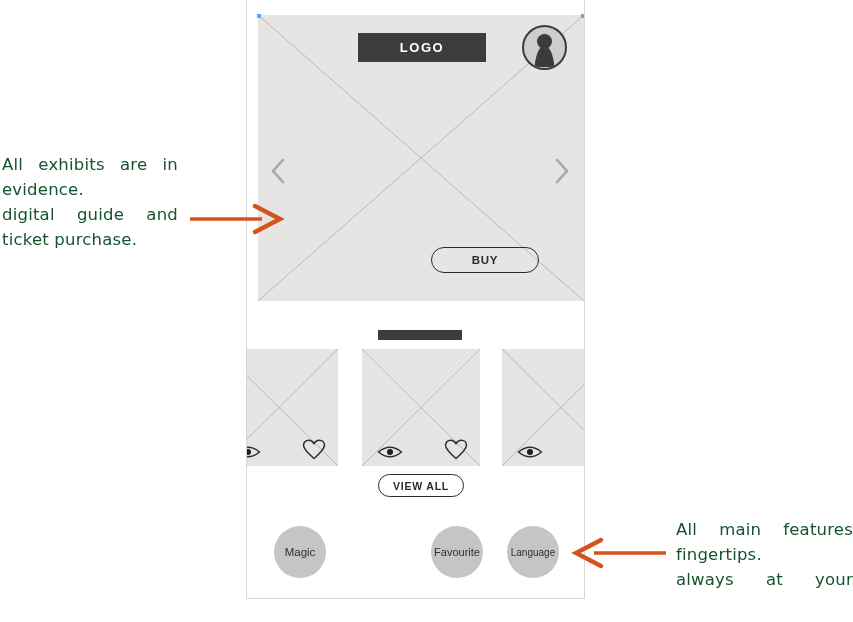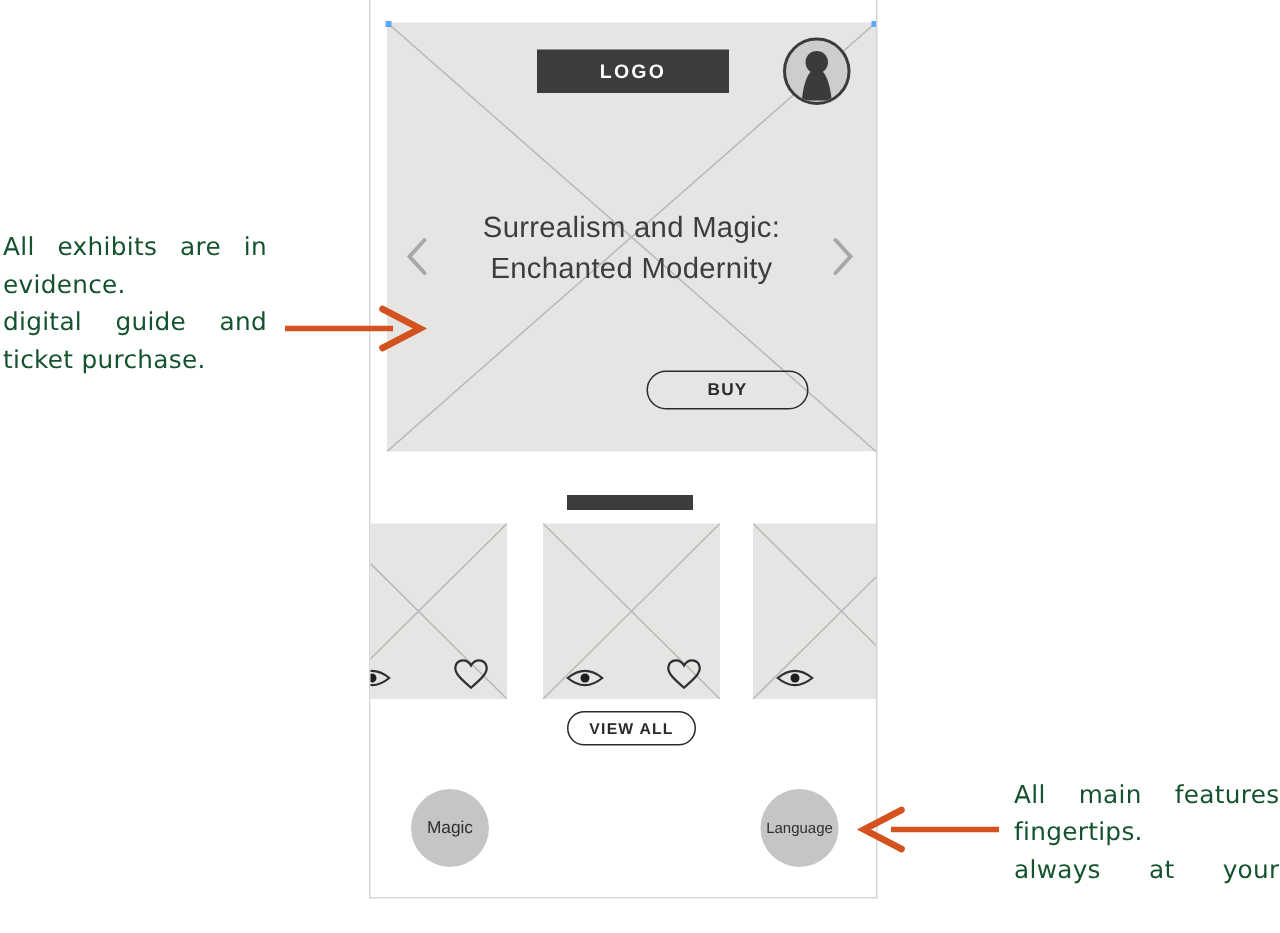--- a/index.html
+++ b/index.html
@@ -130,24 +130,20 @@
       <svg width="18" height="28" viewBox="0 0 18 28">
         <polyline points="14,3 4,14 14,25" fill="none" stroke="#a8a8a8" stroke-width="2.6" stroke-linecap="round"></polyline>
       </svg>
     </div>
     <div class="chevron right">
       <svg width="18" height="28" viewBox="0 0 18 28">
         <polyline points="4,3 14,14 4,25" fill="none" stroke="#a8a8a8" stroke-width="2.6" stroke-linecap="round"></polyline>
       </svg>
     </div>
 
-    <div class="hero-title">
-      <div>Surrealism and Magic:</div>
-      <div>Enchanted Modernity</div>
-    </div>
 
     <div class="pill-btn btn-buy">BUY</div>
 
     <div class="section-bar"></div>
 
     <div class="card card-1">
       <svg class="cross-svg">
         <line x1="0" y1="0" x2="100%" y2="100%" stroke="#b9b8b6" stroke-width="1"></line>
         <line x1="100%" y1="0" x2="0" y2="100%" stroke="#b9b8b6" stroke-width="1"></line>
       </svg>
@@ -182,20 +178,21 @@
       <svg class="eye" width="26" height="16" viewBox="0 0 26 16">
         <path d="M1.5 8 Q13 -1.5 24.5 8 Q13 17.5 1.5 8 Z" fill="none" stroke="#2f2f2f" stroke-width="1.4"></path>
         <circle cx="13" cy="8" r="3" fill="#1e1e1e"></circle>
       </svg>
 
     </div>
 
     <div class="pill-btn btn-viewall">VIEW ALL</div>
 
     <div class="qa-circle qa-ticket">Magic</div>
+    <div class="qa-circle qa-favourite">Favourite</div>
     <div class="qa-circle qa-language">Language</div>
 
   </div>
 </div>
 
 <div class="note note-left">
   <div class="line">All exhibits are in</div>
   <div class="line last">evidence.</div>
   <div class="line">digital guide and</div>
   <div class="line last">ticket purchase.</div>

